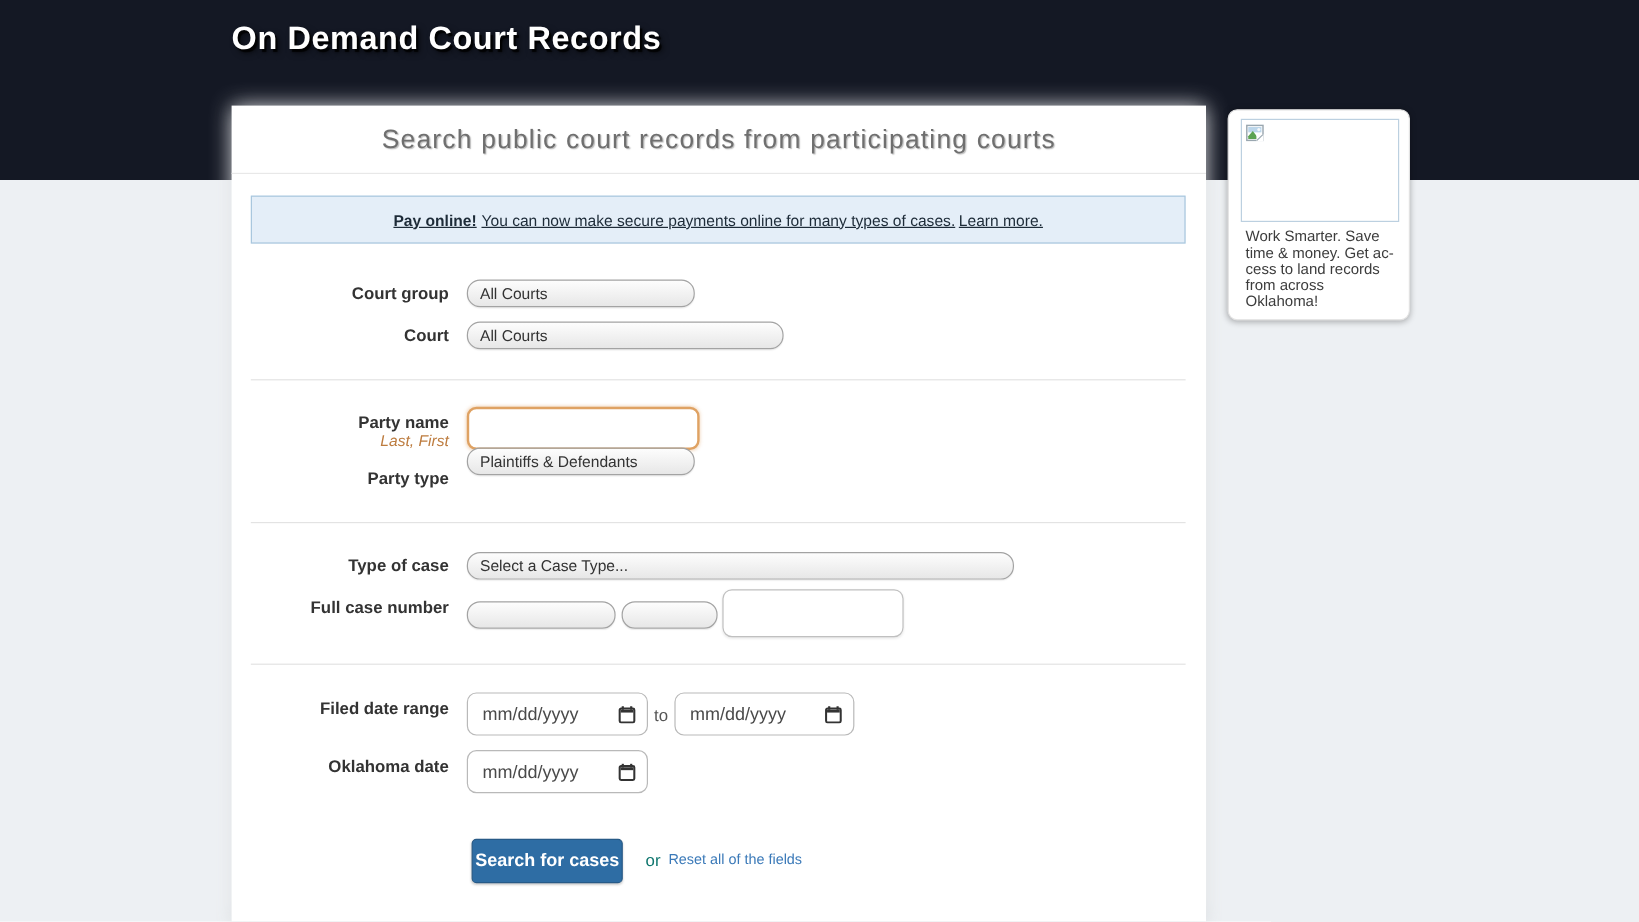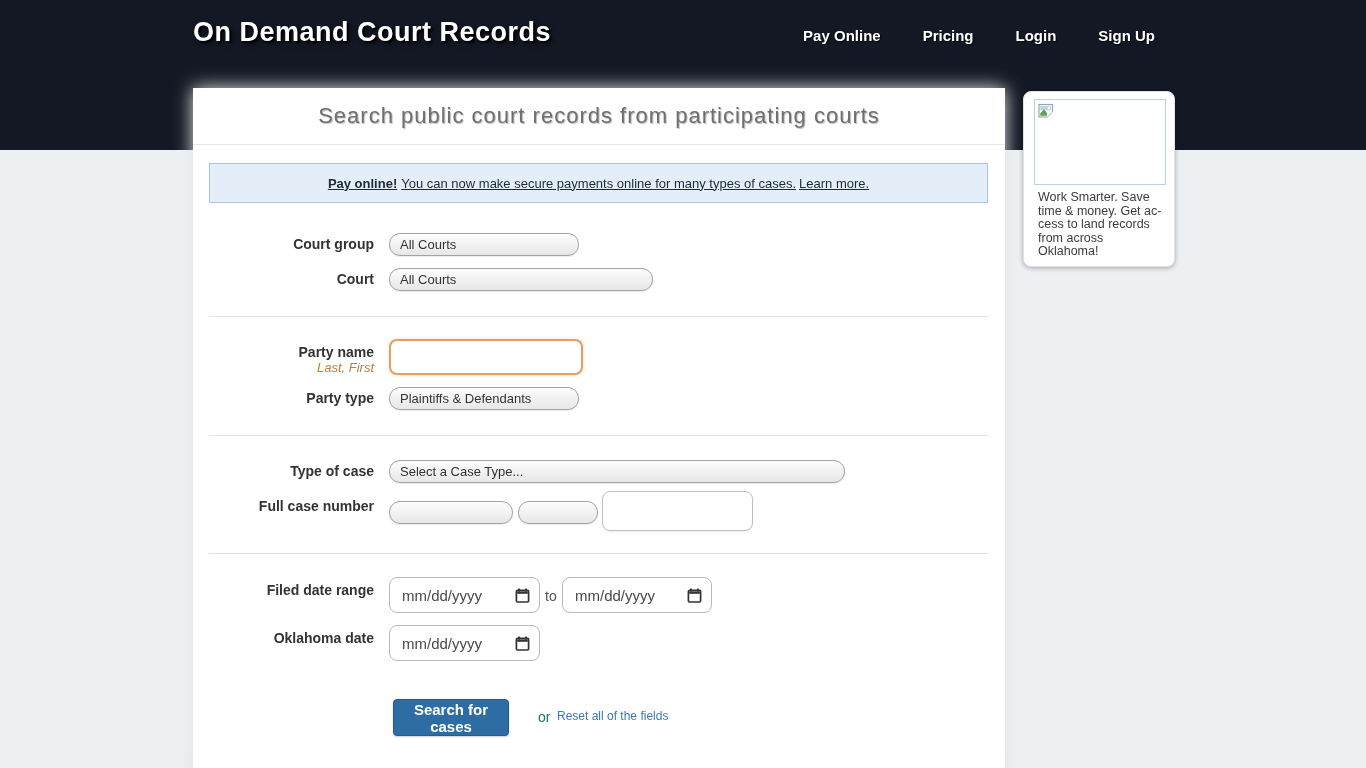--- a/index.html
+++ b/index.html
@@ -89,21 +89,21 @@
     border:none; background:transparent; outline:none;
     padding:0 32px 0 12px; font-size:15px; color:#444;
     font-family:"Liberation Sans", sans-serif; border-radius:8px;
   }
   .date-wrap input::placeholder { color:#4a4a4a; opacity:1; }
   .cal-icon {
     position:absolute; right:9px; top:10px; width:15px; height:15px; cursor:pointer;
   }
   .joiner { position:absolute; font-size:14px; color:#555; }
   .search-btn {
-    position:absolute; left:200px; top:611px; width:116px; height:37px;
+    position:absolute; left:200px; top:611px; width:126px; height:37px;
     background:#2e6da4; border:1px solid #275a87; border-radius:4px;
     color:#fff; font-size:15px; font-weight:bold; cursor:pointer;
     font-family:"Liberation Sans", sans-serif;
     box-shadow:0 1px 2px rgba(0,0,0,.2);
   }
   .or-word { position:absolute; left:345px; top:621px; font-size:14px; color:#0f766e; }
   .reset-link { position:absolute; left:364px; top:621px; font-size:12px; color:#3a79b8; cursor:pointer; }
   
   .ad-card {
     position:absolute; left:1023px; top:91px; width:152px; height:176px;
@@ -122,26 +122,20 @@
   .ad-caption {
     position:absolute; left:14px; top:99px; width:128px;
     font-size:12.5px; line-height:13.5px; color:#3c3c3c;
   }
 </style>
 </head>
 <body>
 
 <div class="header">
   <div class="brand">On Demand Court Records</div>
-  <div class="nav">
-    <span class="nav-link">Pay Online</span>
-    <span class="nav-link">Pricing</span>
-    <span class="nav-link">Login</span>
-    <span class="nav-link">Sign Up</span>
-  </div>
 </div>
 
 <div class="panel">
 
   <div class="panel-heading">
     <span class="title">Search public court records from participating courts</span>
   </div>
 
   <div class="banner">
     <span class="banner-text">
@@ -155,21 +149,21 @@
   <div class="flabel" style="top:183px;">Court</div>
   <div class="sel" style="left:196px; top:180px; width:264px;">All Courts</div>
 
   <div class="sep" style="top:228px;"></div>
 
   <div class="flabel" style="top:256px;">Party name</div>
   <div class="fhint" style="top:272px;">Last, First</div>
   <input class="txt-input party-input" style="left: 196px; top: 251px; width: 194px; height: 36px;" type="text" value="">
 
   <div class="flabel" style="top:302px;">Party type</div>
-  <div class="sel" style="left:196px; top:299px; width:190px;">Plaintiffs &amp; Defendants</div>
+  <div class="sel" style="left:196px; top:285px; width:190px;">Plaintiffs &amp; Defendants</div>
 
   <div class="sep" style="top:347px;"></div>
 
   <div class="flabel" style="top:375px;">Type of case</div>
   <div class="sel" style="left:196px; top:372px; width:456px;">Select a Case Type...</div>
 
   <div class="flabel" style="top:410px;">Full case number</div>
   <div class="sel" style="left:196px; top:413px; width:124px;"></div>
   <div class="sel" style="left:325px; top:413px; width:80px;"></div>
   <input class="txt-input case-input" style="left: 409px; top: 403px; width: 151px; height: 40px;" type="text">

